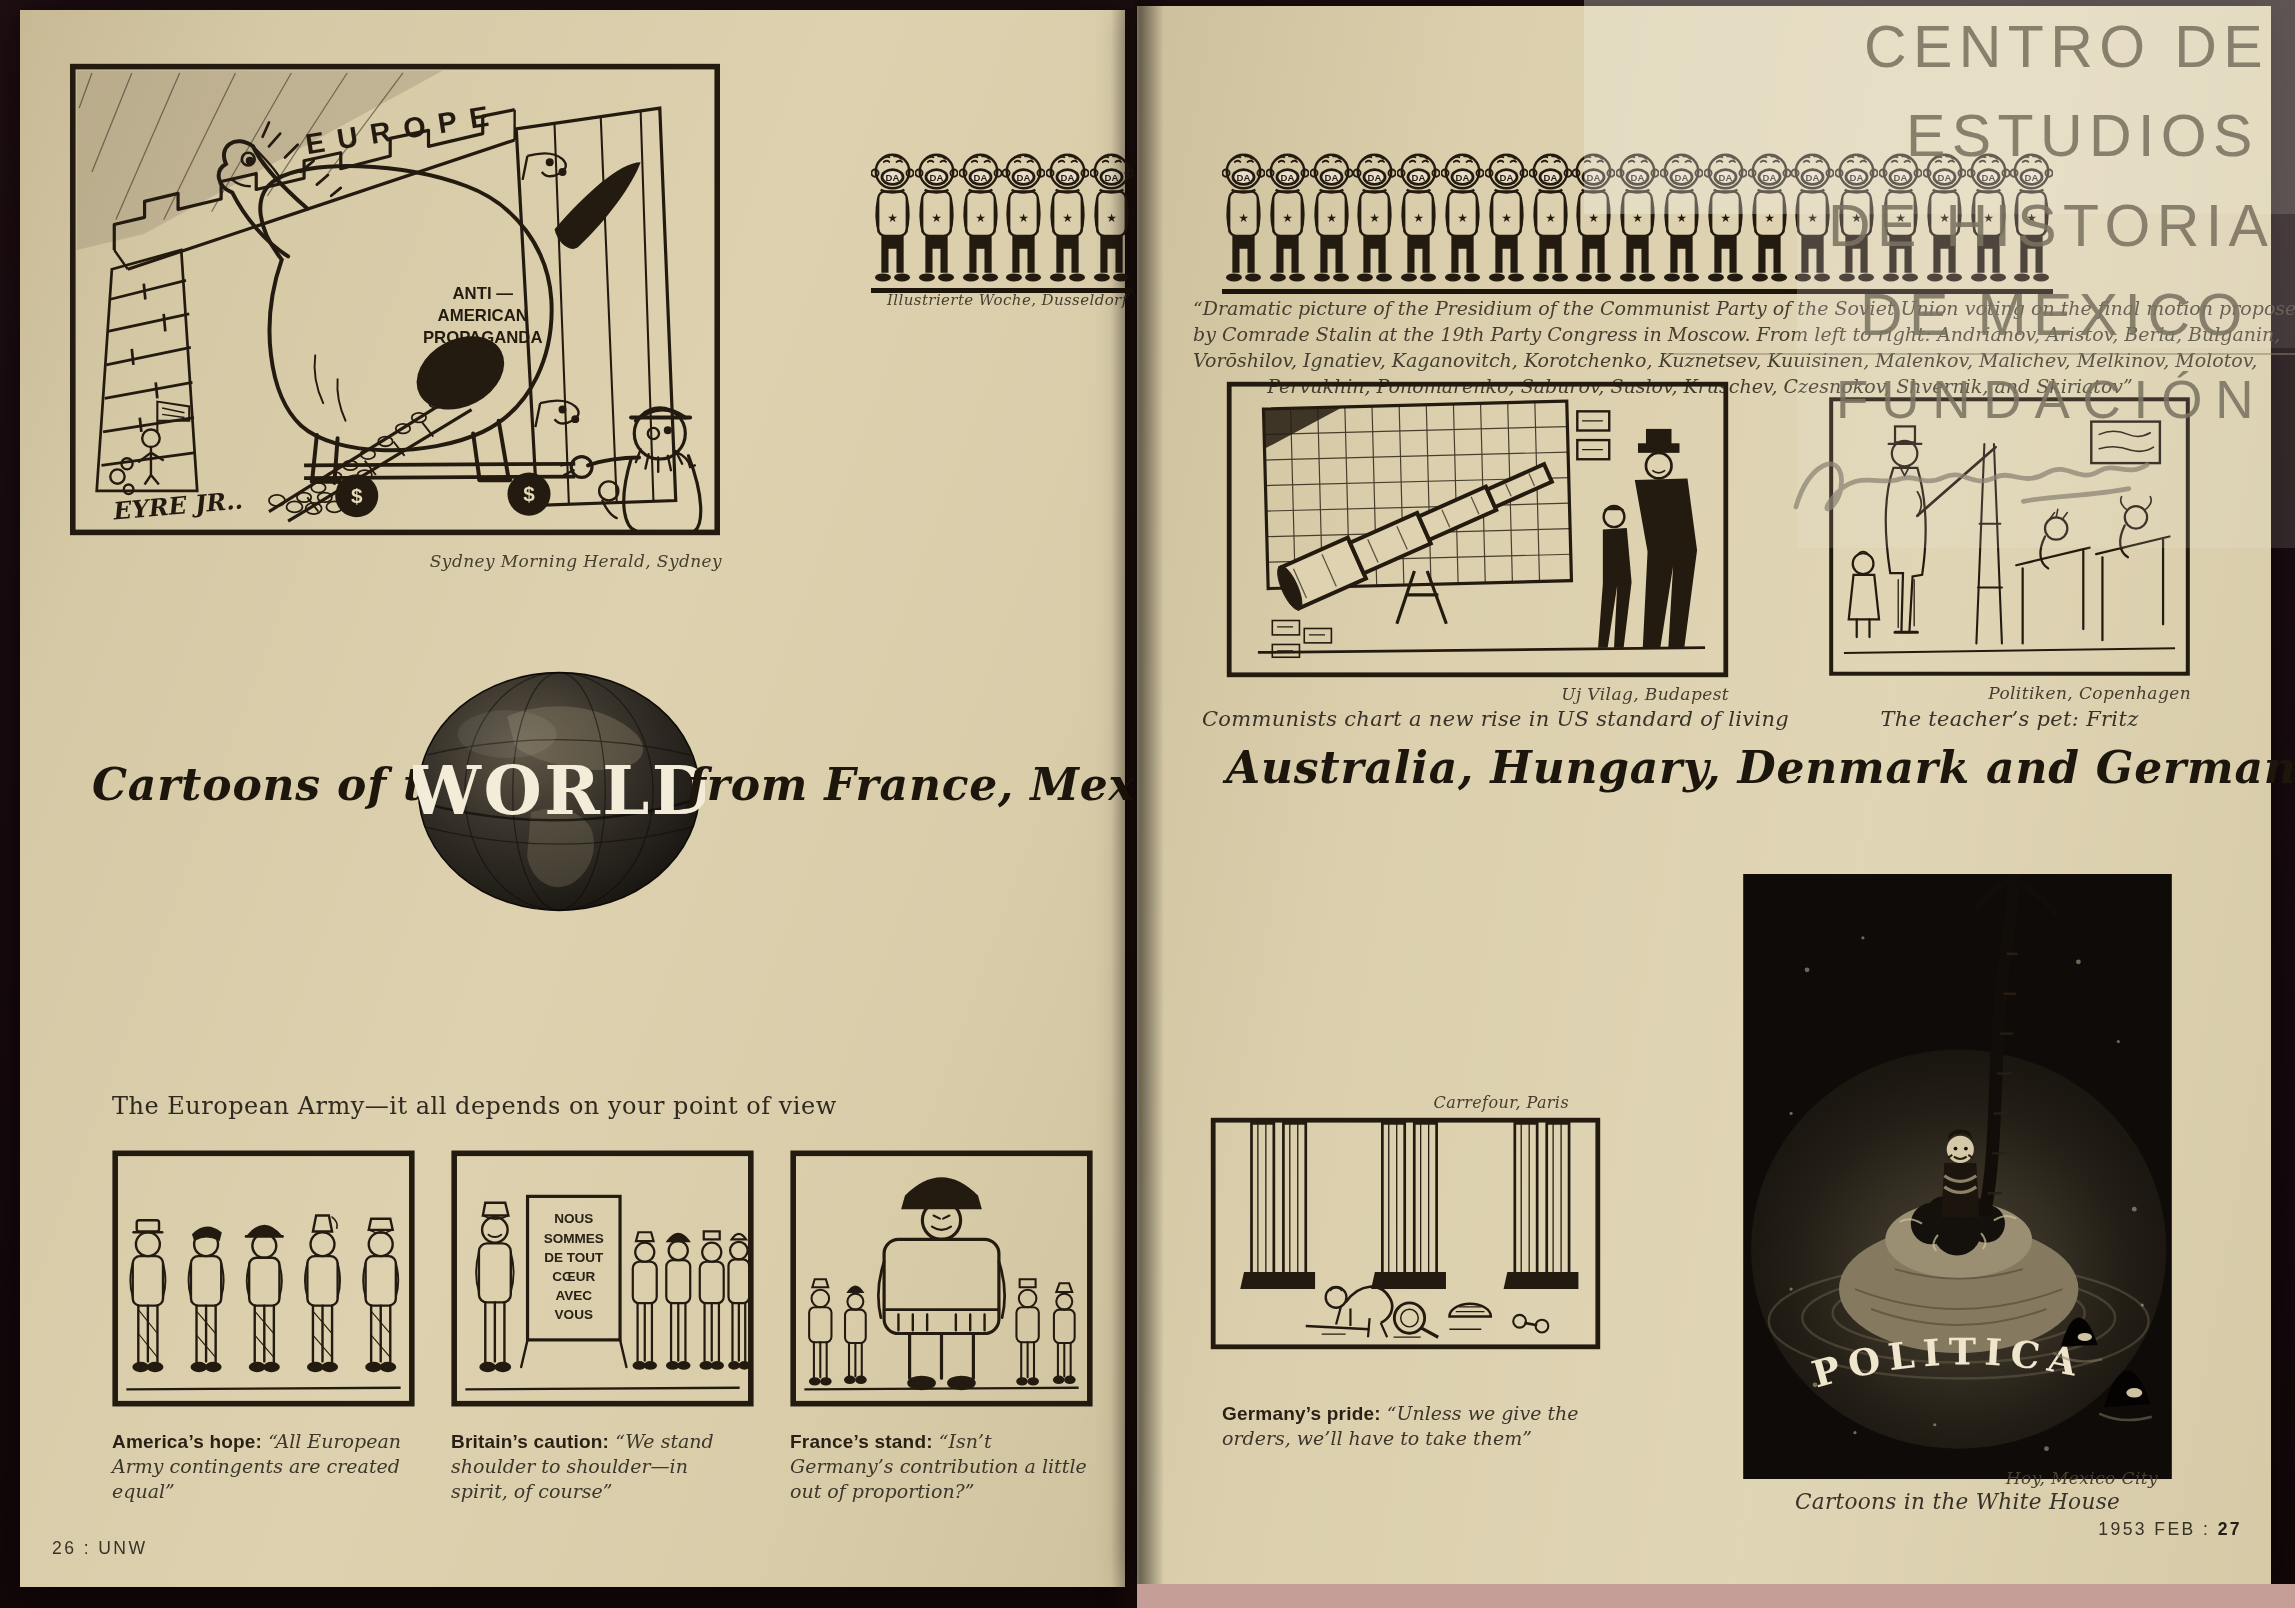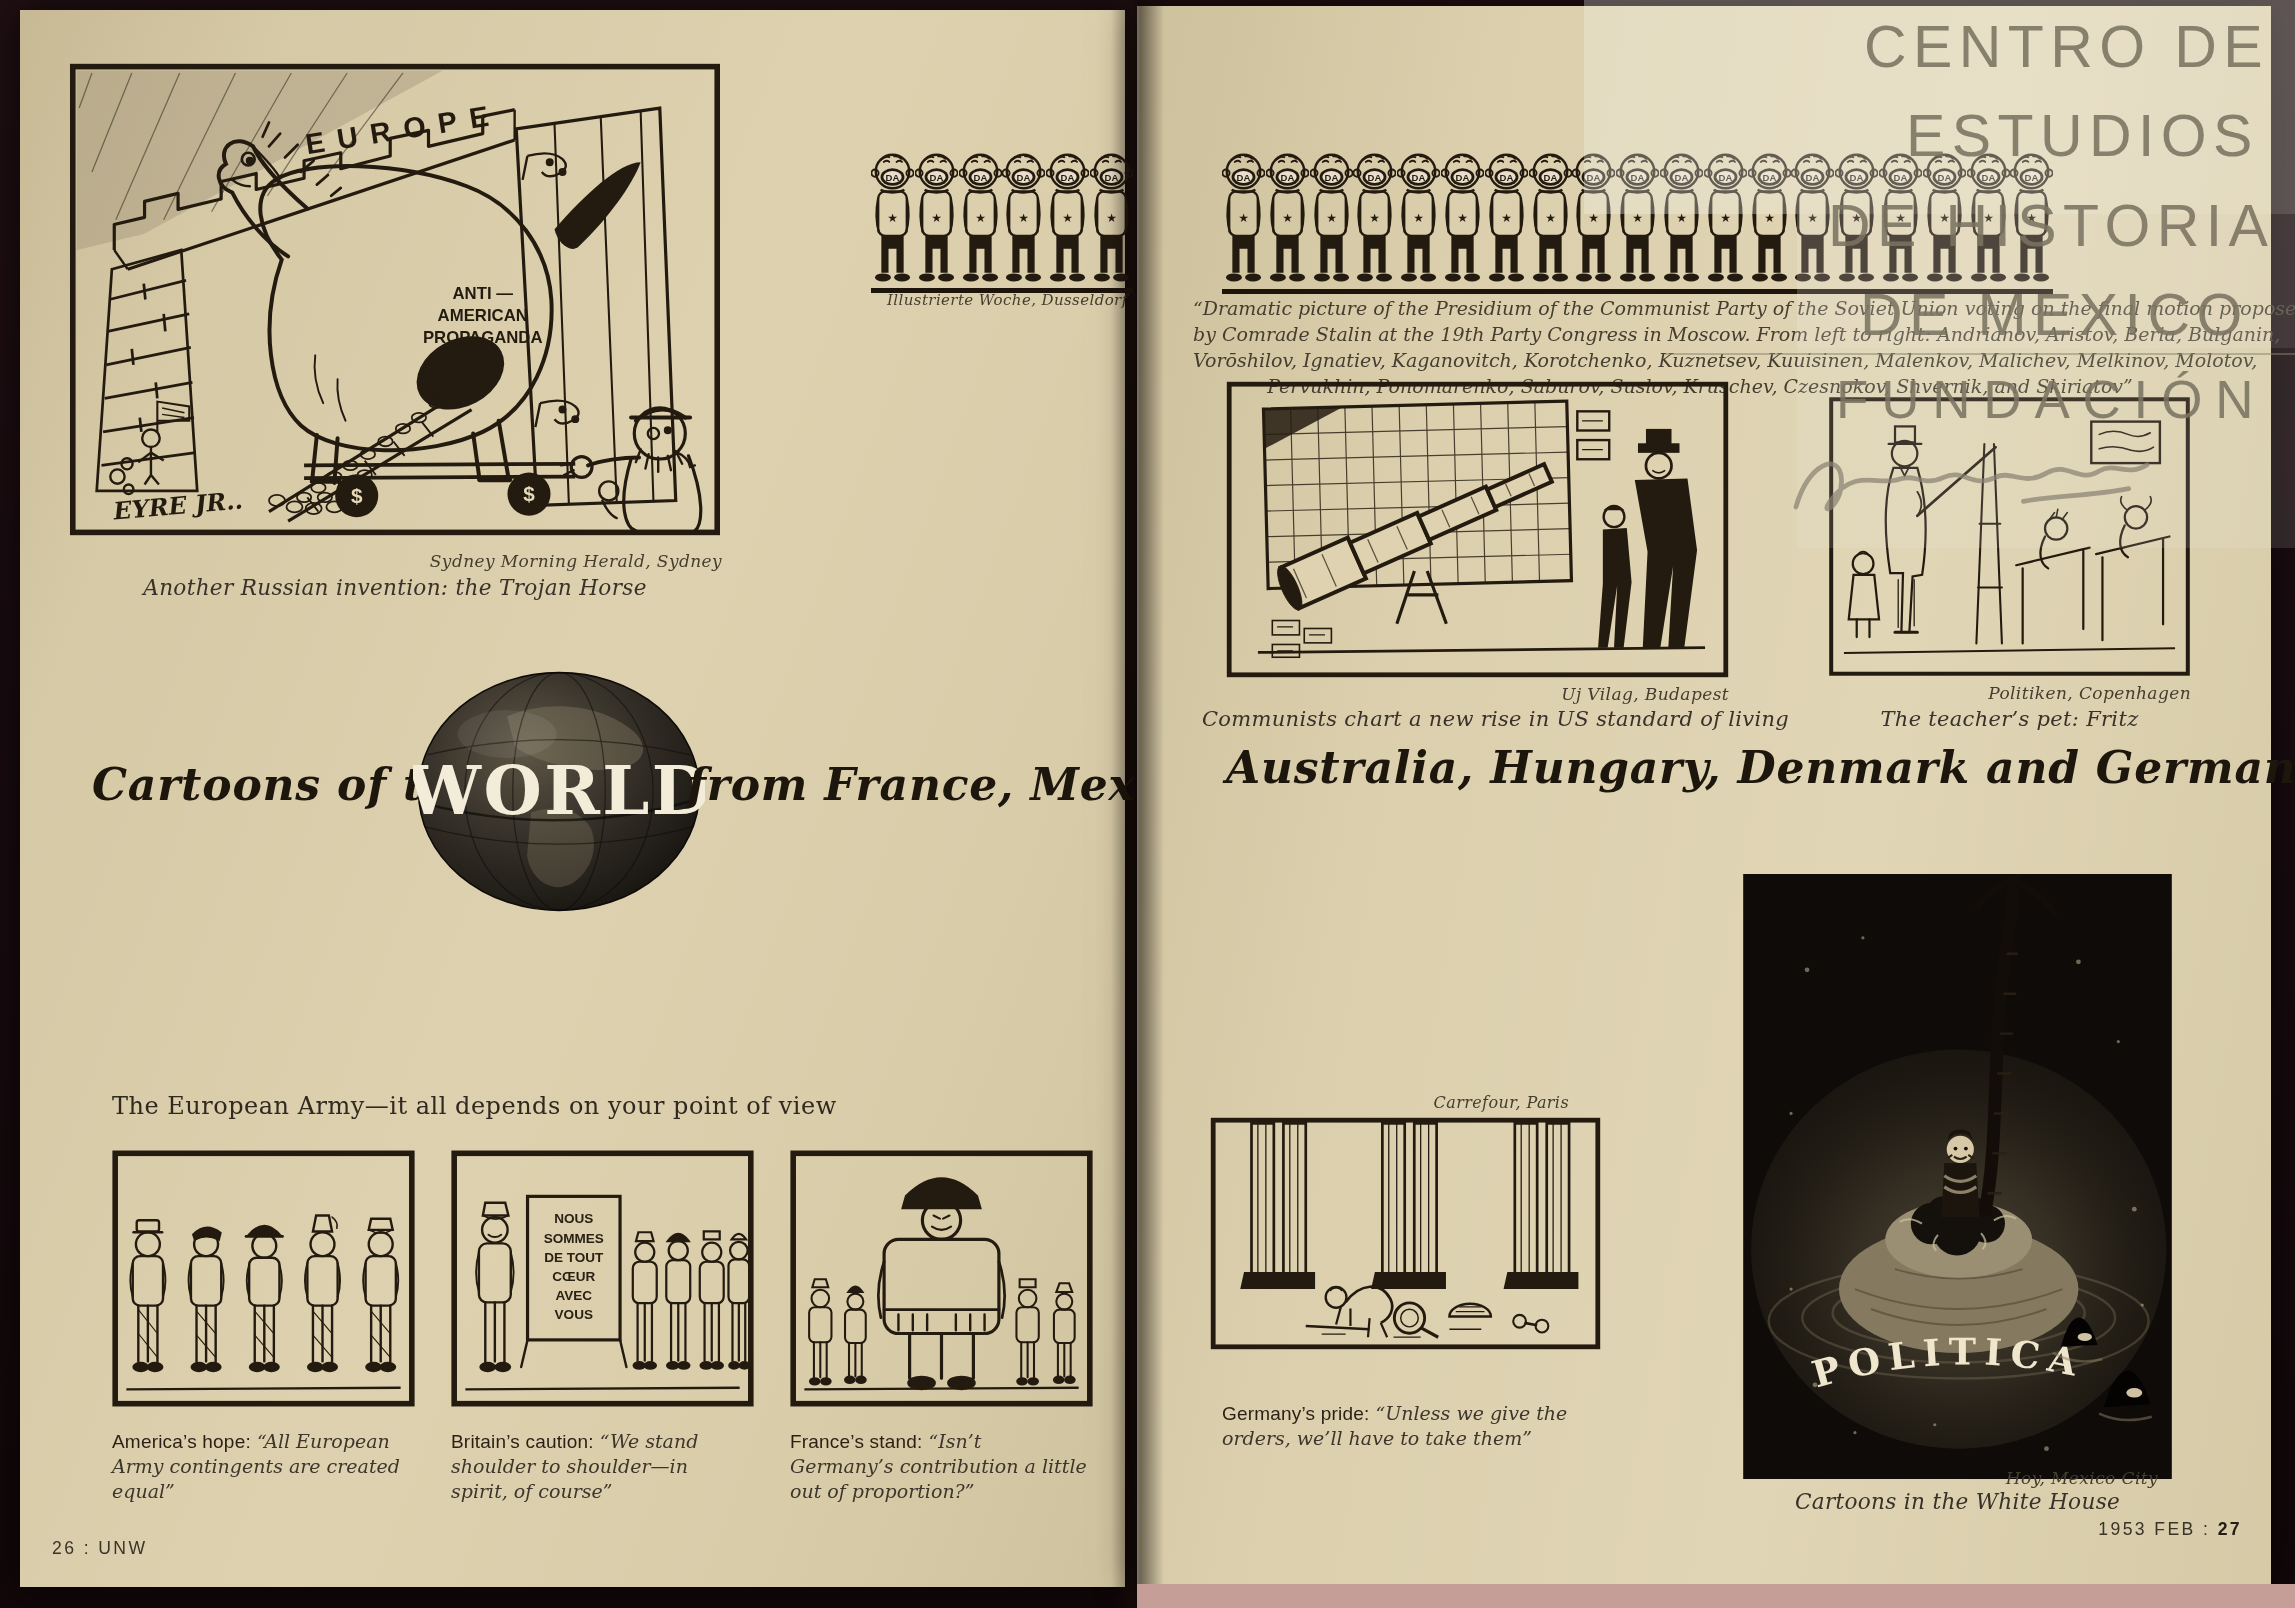--- a/index.html
+++ b/index.html
@@ -18,21 +18,21 @@
   svg.cart{position:absolute;}
   .credit{position:absolute;font-style:italic;font-size:17px;color:#453e2e;letter-spacing:0.4px;white-space:nowrap;}
   .cap{position:absolute;font-style:italic;font-size:21.6px;color:#39322a;letter-spacing:0.3px;white-space:nowrap;}
   .center{text-align:center;}
   .rightal{text-align:right;}
   .headline{position:absolute;font-weight:bold;font-style:italic;font-size:44px;color:#1d160d;letter-spacing:0.8px;white-space:nowrap;}
   .pres{position:absolute;font-style:italic;font-size:19px;line-height:26px;color:#453e30;text-align:center;}
   .pres div{white-space:nowrap;}
   .introline{position:absolute;font-size:24px;color:#2f2920;letter-spacing:0.5px;white-space:nowrap;}
   .pcap{position:absolute;font-size:19px;line-height:25px;color:#3d362c;}
-  .pcap b{font-family:"Liberation Sans",sans-serif;font-weight:400;color:#291f14;letter-spacing:0.2px;}
+  .pcap b{font-family:"Liberation Sans",sans-serif;font-weight:700;color:#291f14;letter-spacing:0.2px;}
   .pcap i{font-style:italic;}
   .footer{position:absolute;font-family:"Liberation Sans",sans-serif;font-size:17.6px;color:#3a3328;letter-spacing:2.4px;white-space:nowrap;}
   .footer b{color:#241d14;}
   .wmband{position:absolute;background:rgba(250,247,238,.30);}
   .wm{position:absolute;font-family:Liberation Sans, sans-serif;color:rgba(122,115,97,.88);
       letter-spacing:6.4px;white-space:nowrap;font-size:59px;}
   .wmline{position:absolute;height:2.4px;background:rgba(138,130,112,.5);}
 </style>
 </head>
 <body>
@@ -161,21 +161,20 @@
         <path d="M706,500 C688,560 700,586 712,590 M778,496 C798,548 796,582 786,590"></path>
         <path d="M716,498 C694,498 668,502 652,508" stroke-width="5"></path>
         <circle cx="644" cy="510" r="13" stroke-width="4"></circle>
         <path d="M632,506 l-14,2 M634,514 l-12,6" stroke-width="3"></path>
         <circle cx="678" cy="540" r="12" stroke-width="3"></circle>
         <path d="M670,552 q8,18 18,22" stroke-width="3"></path>
       </g>
       <text x="58" y="576" transform="rotate(-5 58 576)" font-size="30" font-weight="bold" font-style="italic" fill="#241b10">EYRE JR..</text>
     </svg>
     <div class="credit rightal" style="left:287px;top:541px;width:415px">Sydney Morning Herald, Sydney</div>
-    <div class="cap center" style="left:48px;top:565px;width:654px">Another Russian invention: the Trojan Horse</div>
 
     <div style="position:absolute;left:851px;top:140px;display:flex;gap:0.8px;border-bottom:5.6px solid #1d150c;padding-bottom:1.6px">
         <svg width="43" height="137" viewBox="0 0 54 172" style="flex:0 0 auto">
   <g fill="none" stroke="#241b10" stroke-width="3" stroke-linecap="round">
     <circle cx="27" cy="27" r="21"></circle>
     <path d="M13,12 q5,-5 10,-3 M29,8 q5,-1 9,3" stroke-width="2.4"></path>
     <path d="M16,15 q4,-3 7,0 M32,15 q4,-3 7,0" stroke-width="2.2"></path>
     <circle cx="5" cy="29" r="4.5" stroke-width="2.4"></circle>
     <circle cx="49" cy="29" r="4.5" stroke-width="2.4"></circle>
   </g>

